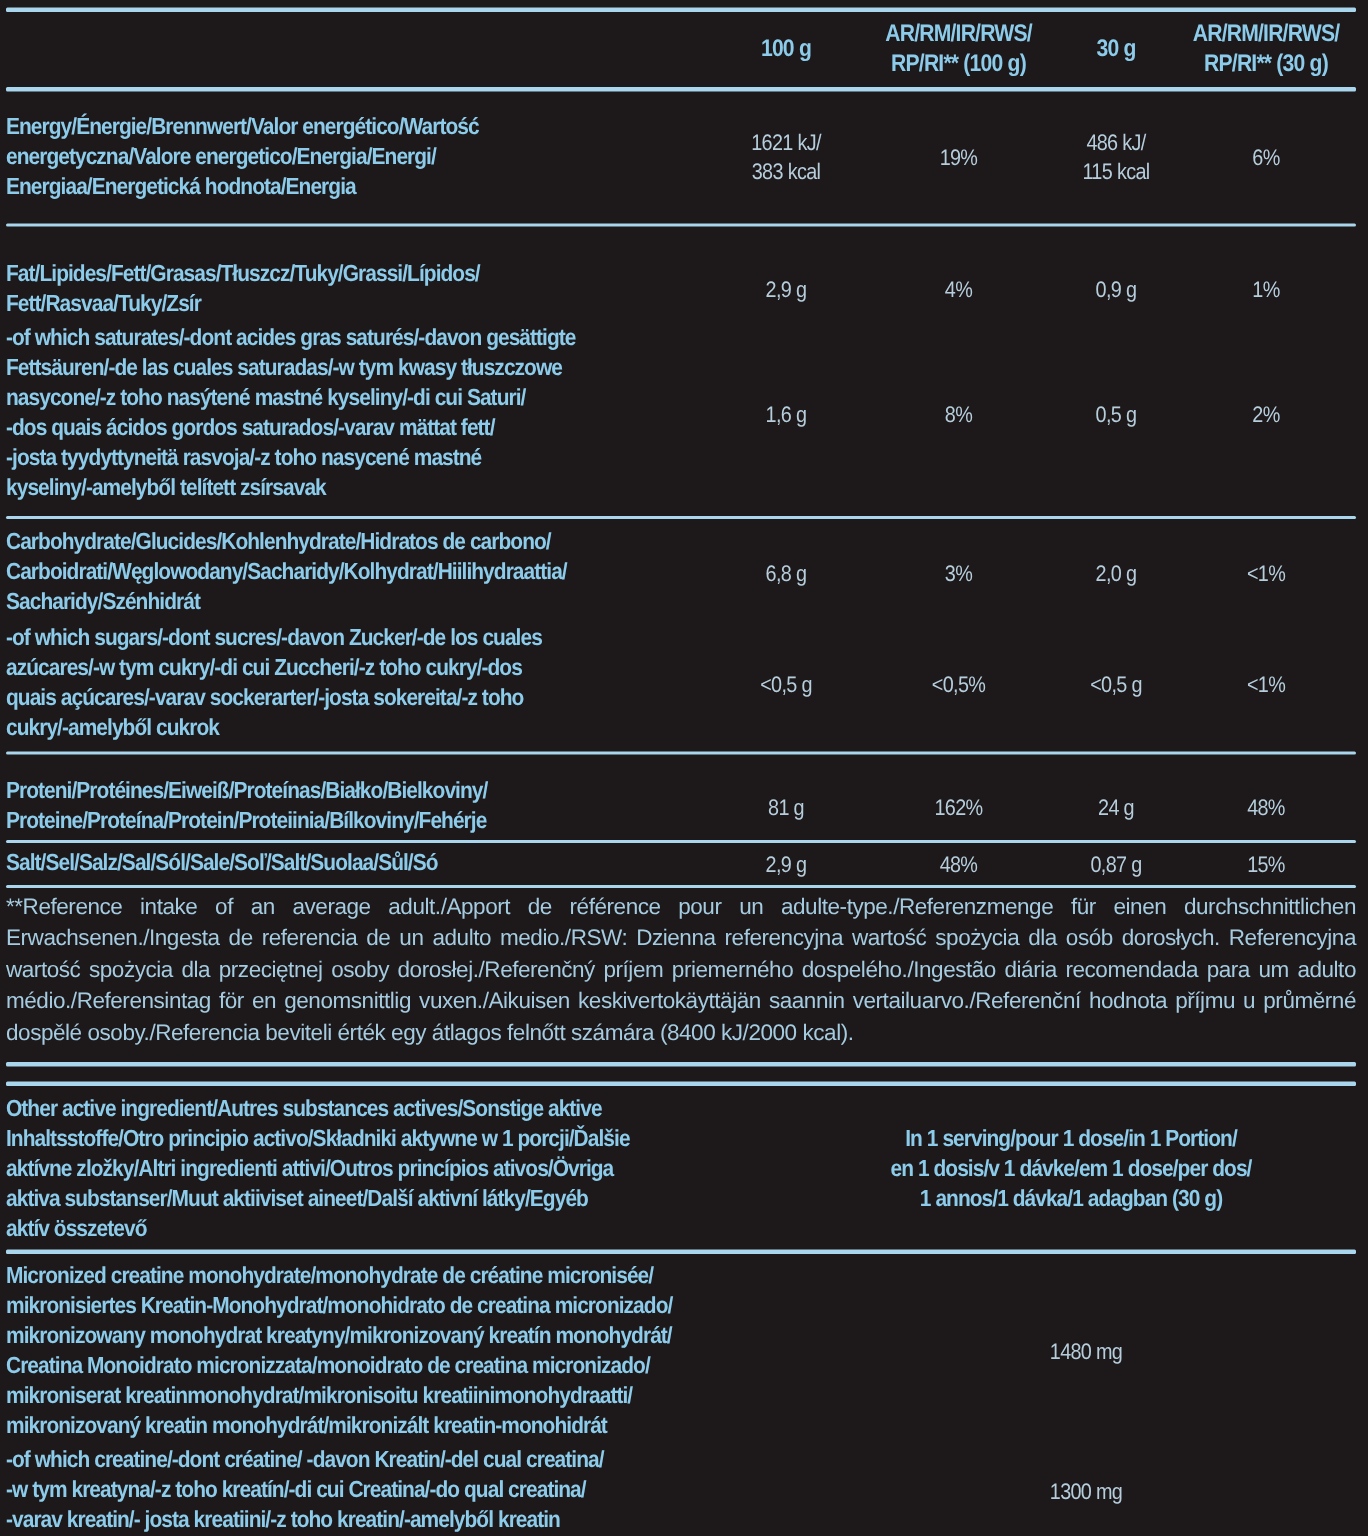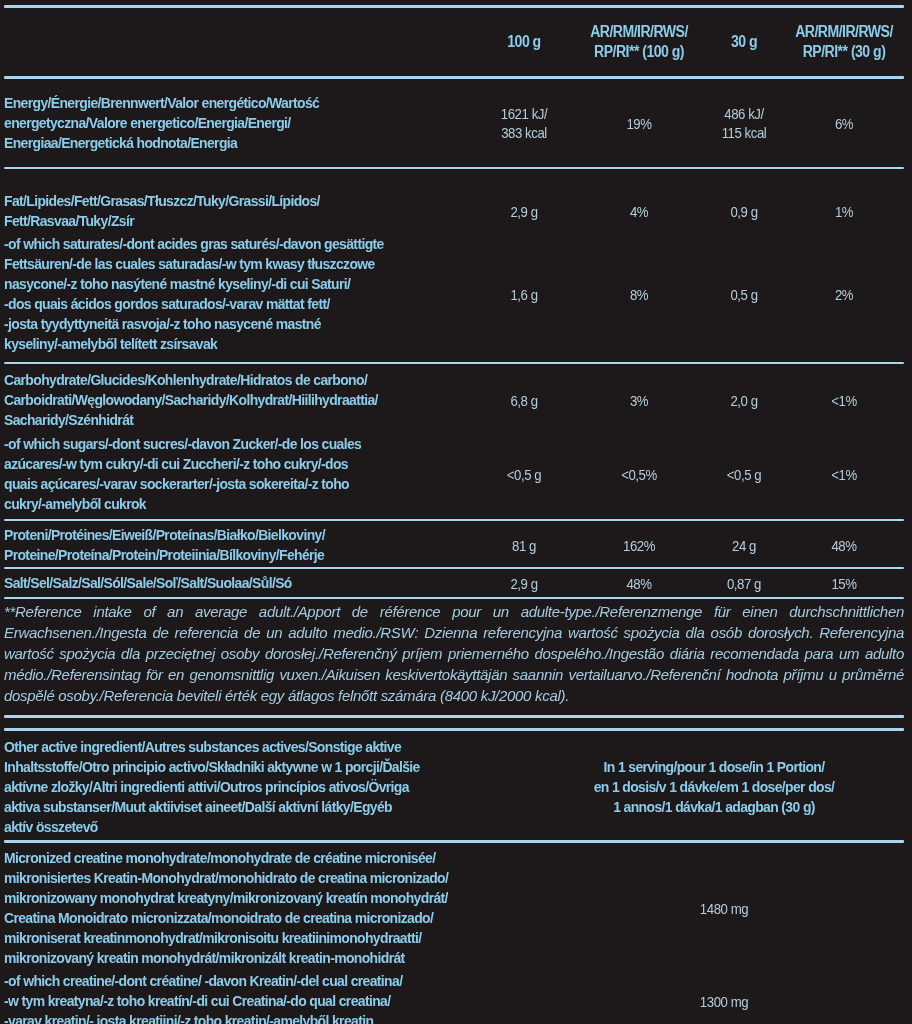--- a/index.html
+++ b/index.html
@@ -10,32 +10,32 @@
   .hr.thin{height:2px;}
   .row{display:flex;align-items:center;position:relative;}
   .lbl{width:470px;color:#8ccbea;font-weight:bold;font-size:15.5px;line-height:20px;
        letter-spacing:-0.7px;transform:scaleX(0.9);transform-origin:left center;white-space:nowrap;}
   .val{color:#b6cddc;font-size:15px;text-align:center;letter-spacing:-0.5px;line-height:19px;transform:scaleX(0.88);}
   .hdr{color:#8ccbea;font-weight:bold;font-size:16px;text-align:center;line-height:20px;letter-spacing:-0.6px;transform:scaleX(0.88);}
   .c1{position:absolute;left:480px;width:80px;}
   .c2{position:absolute;left:570px;width:130px;}
   .c3{position:absolute;left:700px;width:80px;}
   .c4{position:absolute;left:775px;width:130px;}
-  .note{color:#a5cbe0;font-size:15px;line-height:21px;text-align:justify;letter-spacing:-0.3px;font-style:italic;}
+  .note{color:#a5cbe0;font-size:15px;line-height:21px;text-align:justify;letter-spacing:-0.3px;}
   .note2{color:#a5cbe0;font-size:14.5px;line-height:19px;letter-spacing:-0.5px;white-space:nowrap;transform:scaleX(0.92);transform-origin:left center;}
   .act{color:#8ccbea;font-weight:bold;font-size:15.5px;line-height:20px;letter-spacing:-0.7px;text-align:center;transform:scaleX(0.9);}
 </style>
 </head>
 <body>
 
 <div class="wrap">
   <div style="height:5px"></div>
   <div class="hr"></div>
 
-  <div class="row" style="height:68px">
+  <div class="row" style="height:50px">
     <div class="hdr c1">100 g</div>
     <div class="hdr c2">
       <div>AR/RM/IR/RWS/</div>
         <div>RP/RI** (100 g)</div>
     </div>
     <div class="hdr c3">30 g</div>
     <div class="hdr c4">
       <div>AR/RM/IR/RWS/</div>
         <div>RP/RI**  (30 g)</div>
     </div>
@@ -105,21 +105,21 @@
         <div>quais açúcares/-varav sockerarter/-josta sokereita/-z toho</div>
         <div>cukry/-amelyből cukrok</div>
       </div>
     <div class="val c1">&lt;0,5 g</div>
     <div class="val c2">&lt;0,5%</div>
     <div class="val c3">&lt;0,5 g</div>
     <div class="val c4">&lt;1%</div>
   </div>
   <div class="hr thin" style="margin-top:3px"></div>
 
-  <div class="row" style="height:44px;margin-top:2px">
+  <div class="row" style="height:44px;margin-top:13px">
     <div class="lbl">
         <div>Proteni/Protéines/Eiweiß/Proteínas/Białko/Bielkoviny/</div>
         <div>Proteine/Proteína/Protein/Proteiinia/Bílkoviny/Fehérje</div>
       </div>
     <div class="val c1">81 g</div>
     <div class="val c2">162%</div>
     <div class="val c3">24 g</div>
     <div class="val c4">48%</div>
   </div>
   <div class="hr thin"></div>

